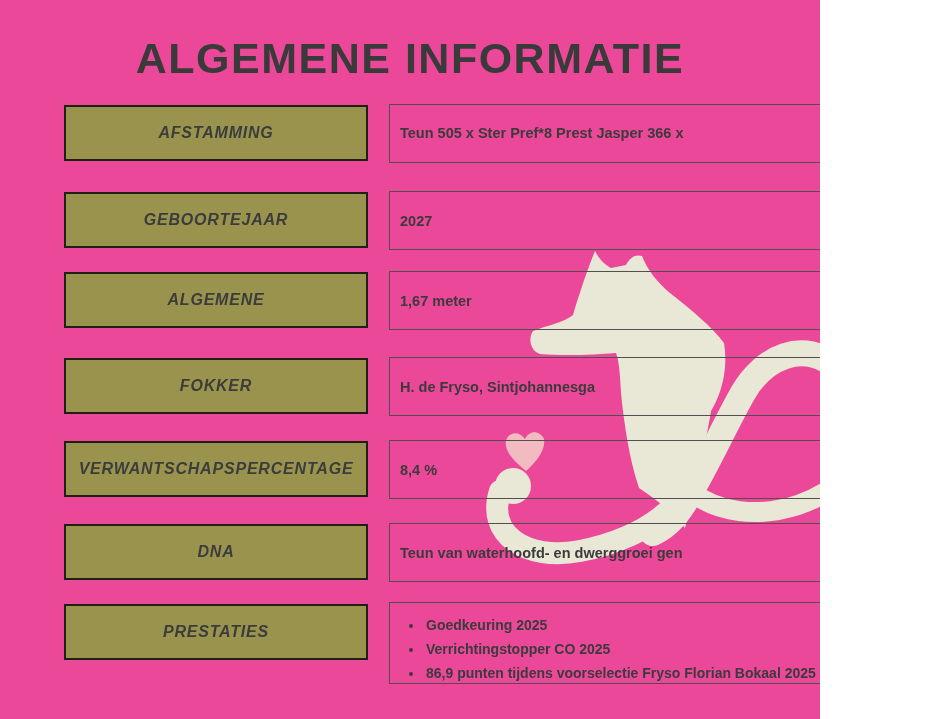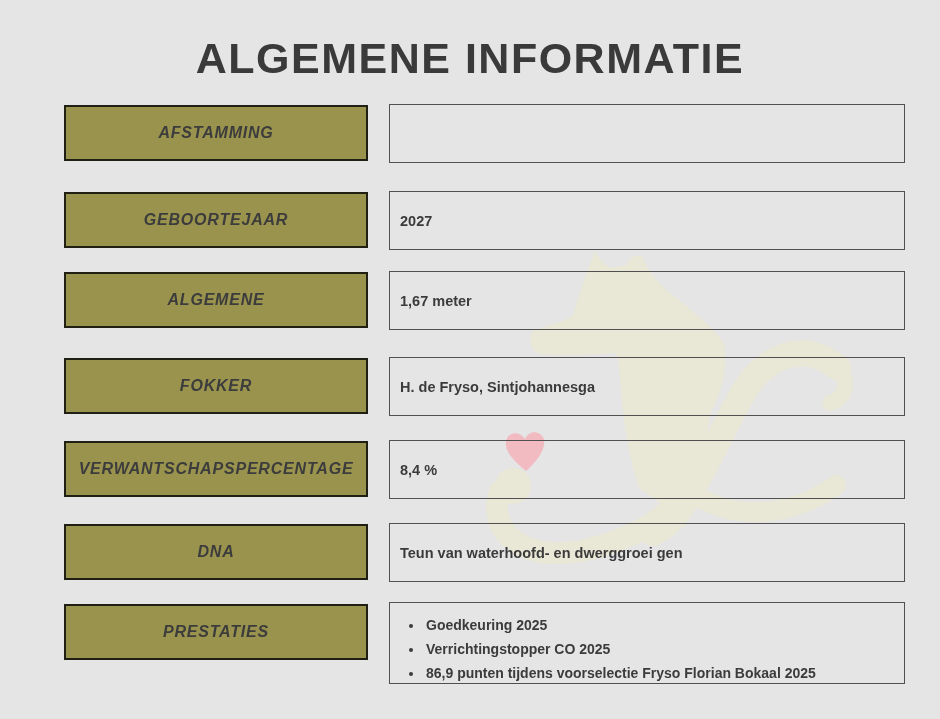--- a/index.html
+++ b/index.html
@@ -1,23 +1,23 @@
 <!DOCTYPE html>
 <html><head>
 <meta charset="utf-8">
 <style>
   * { margin: 0; padding: 0; box-sizing: border-box; }
   html, body { background: #ffffff; }
   body { font-family: "Liberation Sans", sans-serif; }
 
   .page {
     position: relative;
-    width: 940px;
+    width: 820px;
     height: 719px;
-    background: #e5e5e5;
+    background: #ec4899;
     overflow: hidden;
   }
 
   .title {
     position: absolute;
     top: 34px;
     left: 0;
     width: 100%;
     text-align: center;
     font-size: 43px;
@@ -147,20 +147,21 @@
       C 30,189 41,187 47,196
       C 51,187 62,187 66,196
       C 68,207 58,219 48,228 Z"></path>
   </svg>
 
   <h1 class="title">ALGEMENE INFORMATIE</h1>
 
   <div class="row row-1">
     <div class="label-box">AFSTAMMING</div>
     <div class="value-box two-line">
+      <span>Teun 505 x Ster Pref*8 Prest Jasper 366 x</span>
     </div>
   </div>
 
   <div class="row row-2">
     <div class="label-box">GEBOORTEJAAR</div>
     <div class="value-box">2027</div>
   </div>
 
   <div class="row row-3">
     <div class="label-box">ALGEMENE</div>

